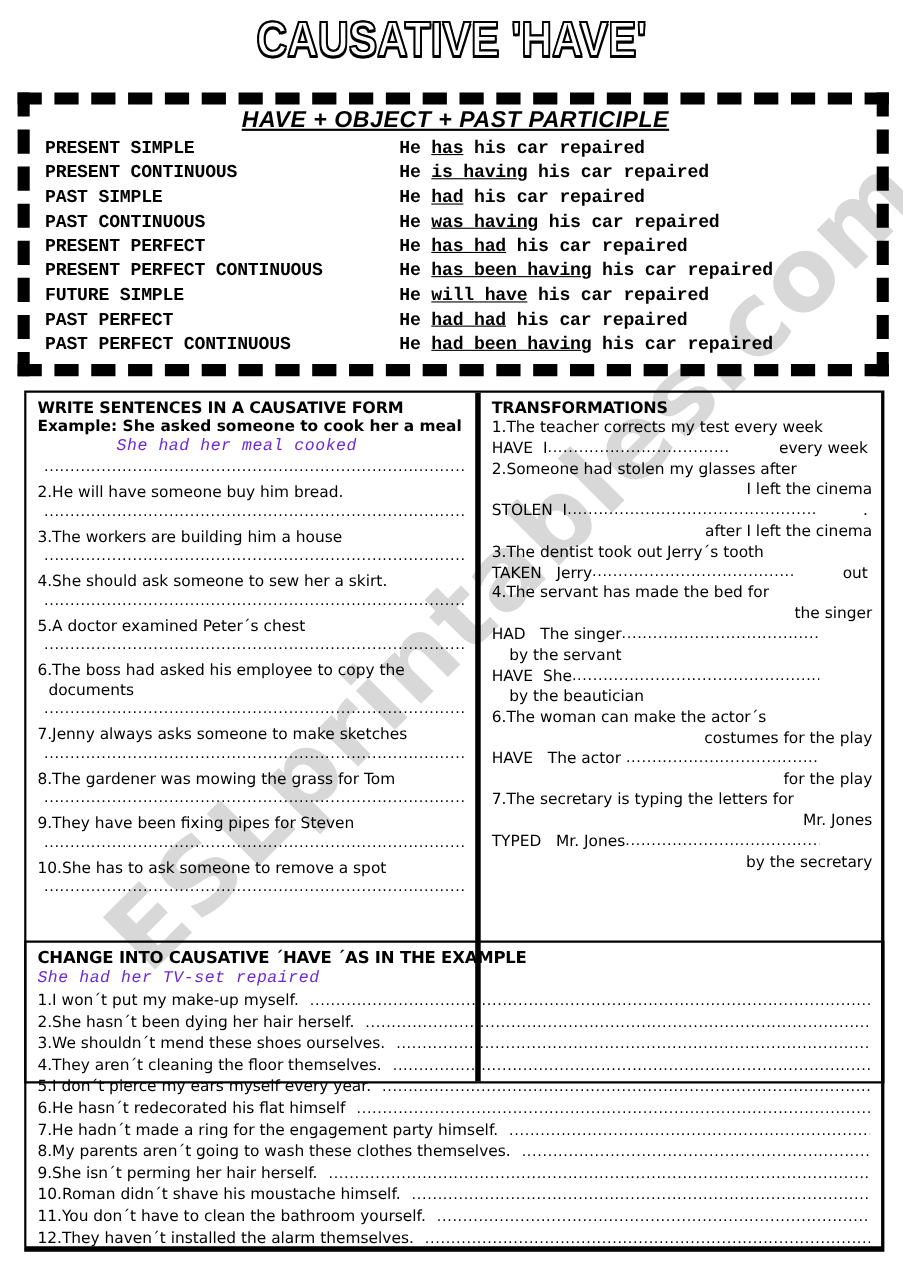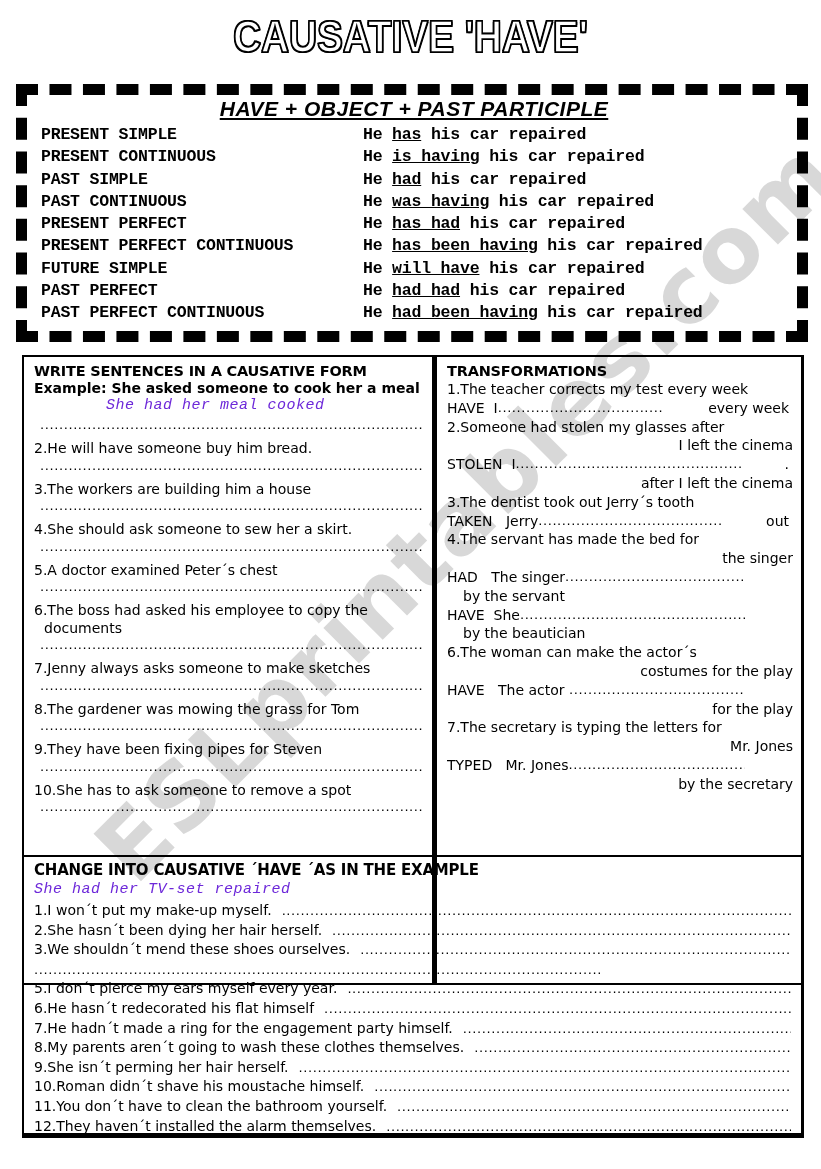--- a/index.html
+++ b/index.html
@@ -227,20 +227,21 @@
     </div>
   <div class="b-item">
       <span class="txt">2.She hasn´t been dying her hair herself.</span>
       <span class="dots">........................................................................................................................</span>
     </div>
   <div class="b-item">
       <span class="txt">3.We shouldn´t mend these shoes ourselves.</span>
       <span class="dots">........................................................................................................................</span>
     </div>
   <div class="b-item">
+      <span class="txt">4.They aren´t cleaning the floor themselves.</span>
       <span class="dots">........................................................................................................................</span>
     </div>
   <div class="b-item">
       <span class="txt">5.I don´t pierce my ears myself every year.</span>
       <span class="dots">........................................................................................................................</span>
     </div>
   <div class="b-item">
       <span class="txt">6.He hasn´t redecorated his flat himself</span>
       <span class="dots">........................................................................................................................</span>
     </div>

